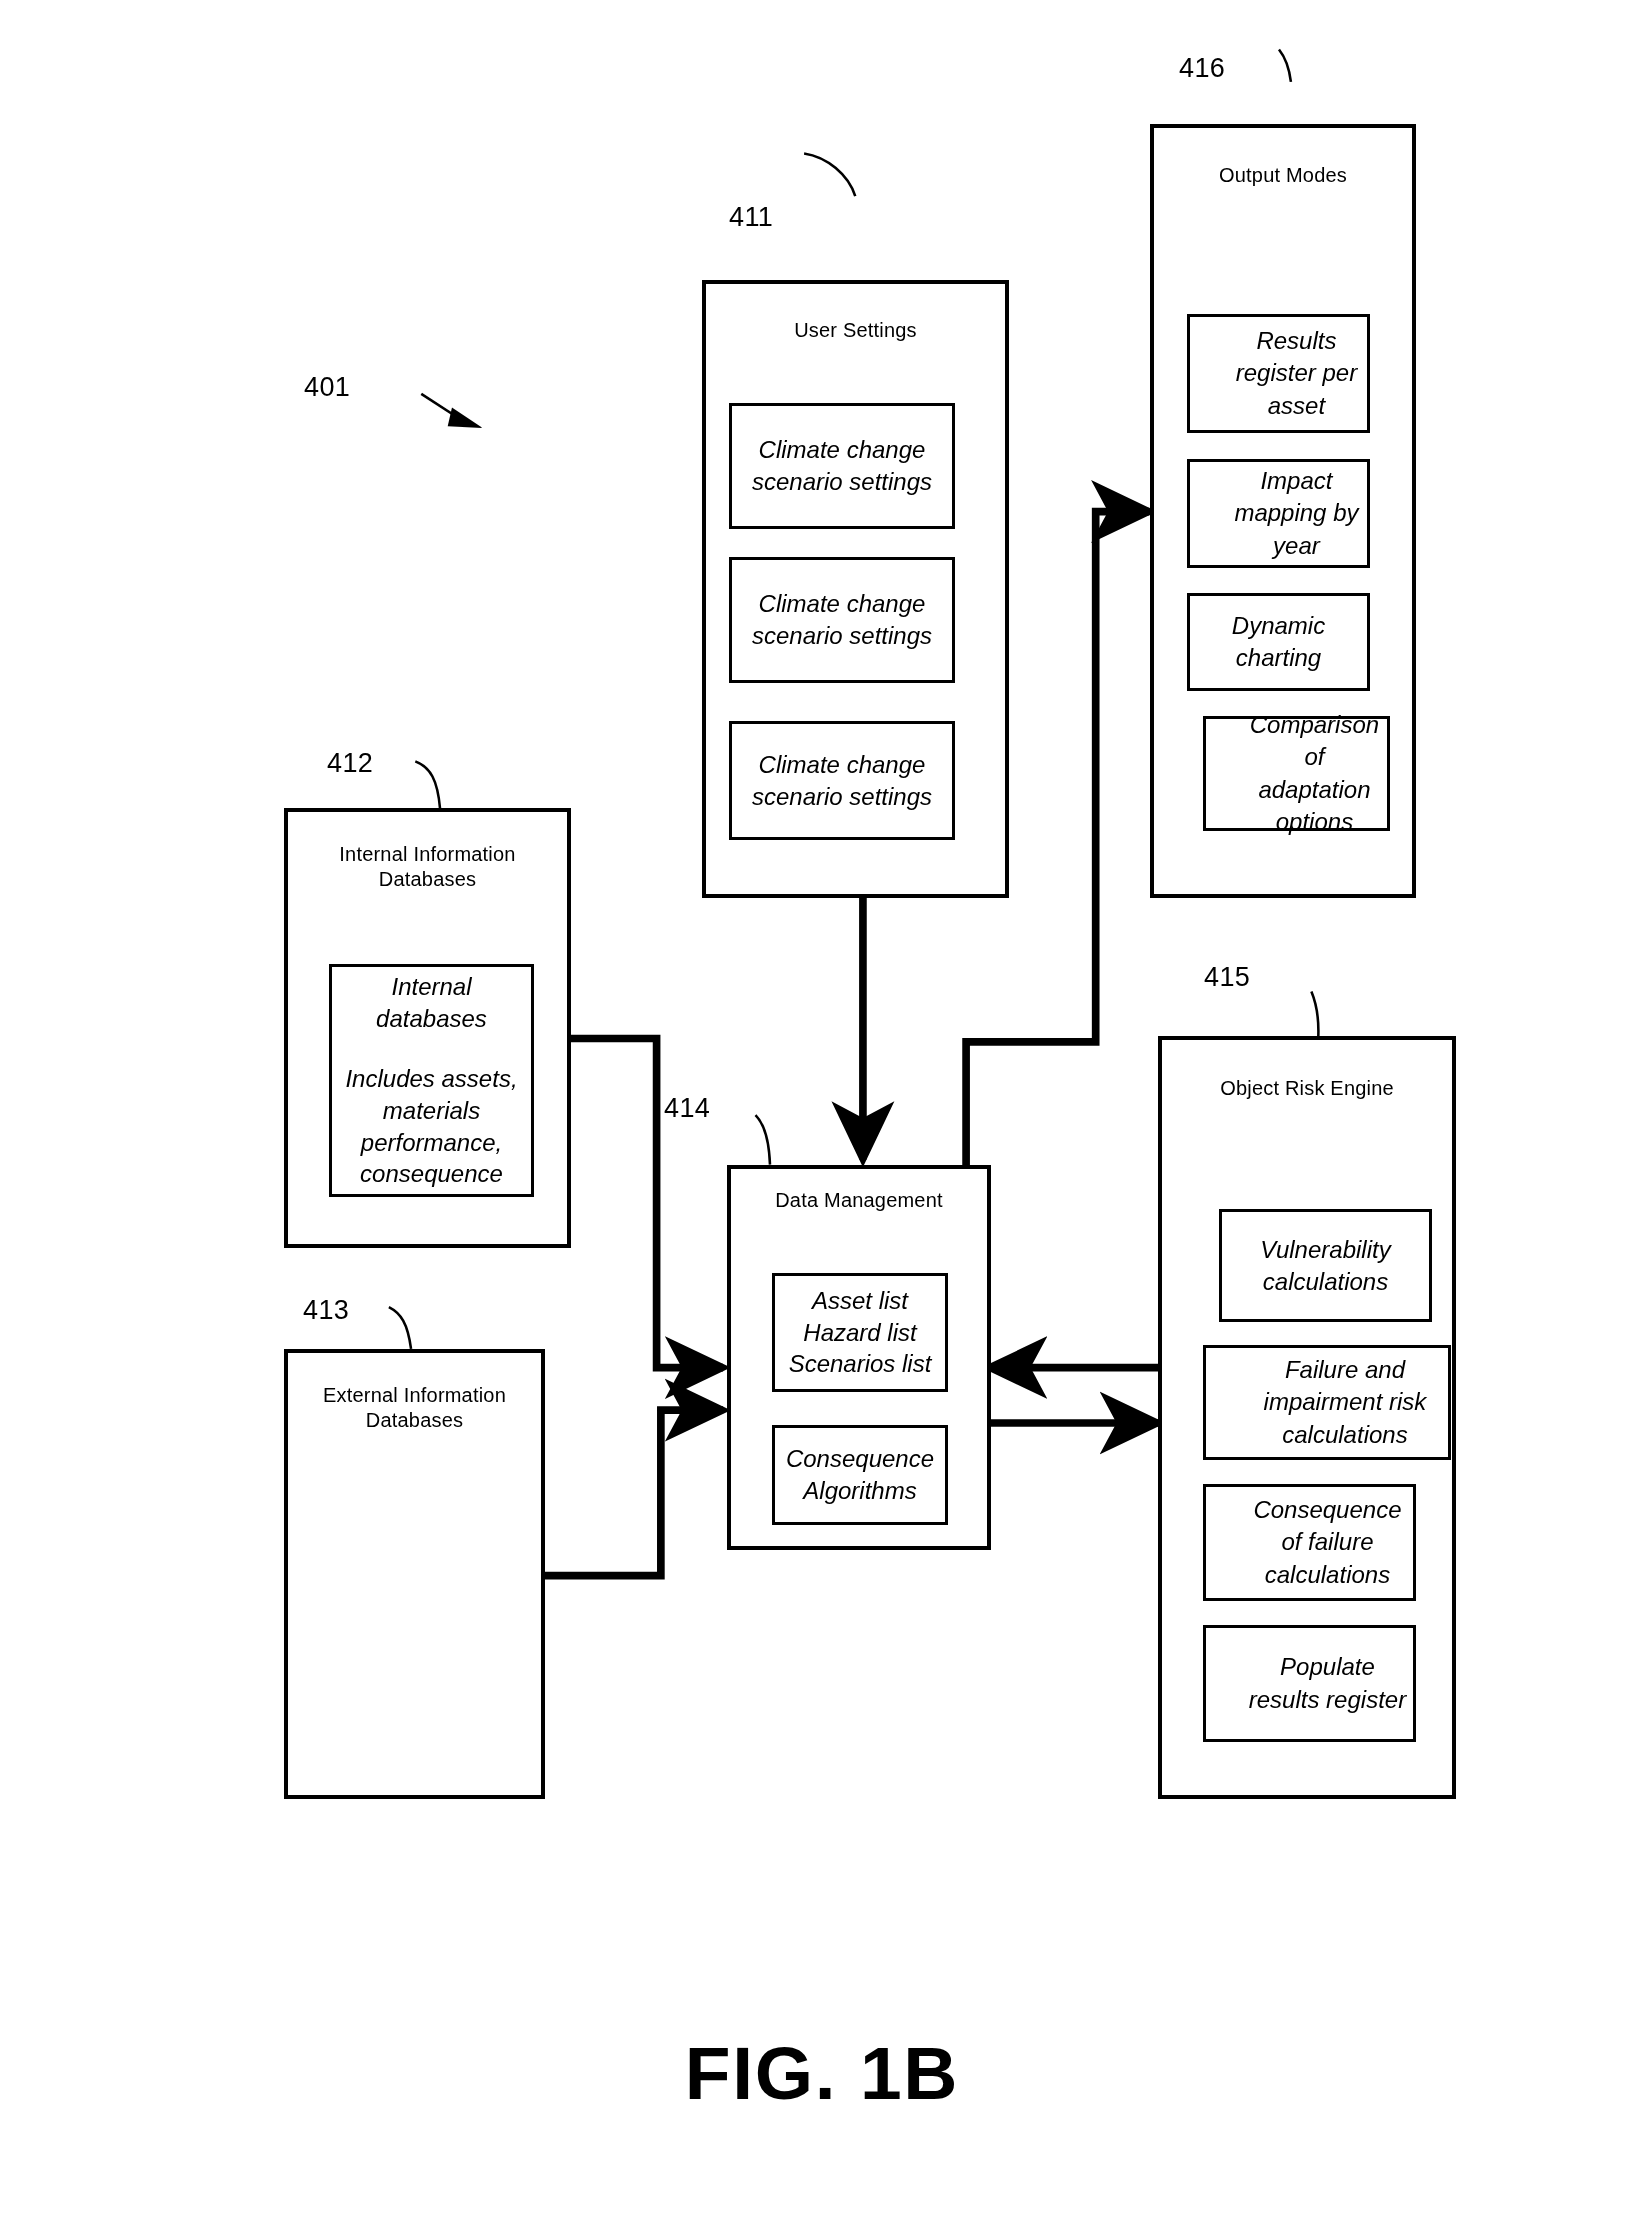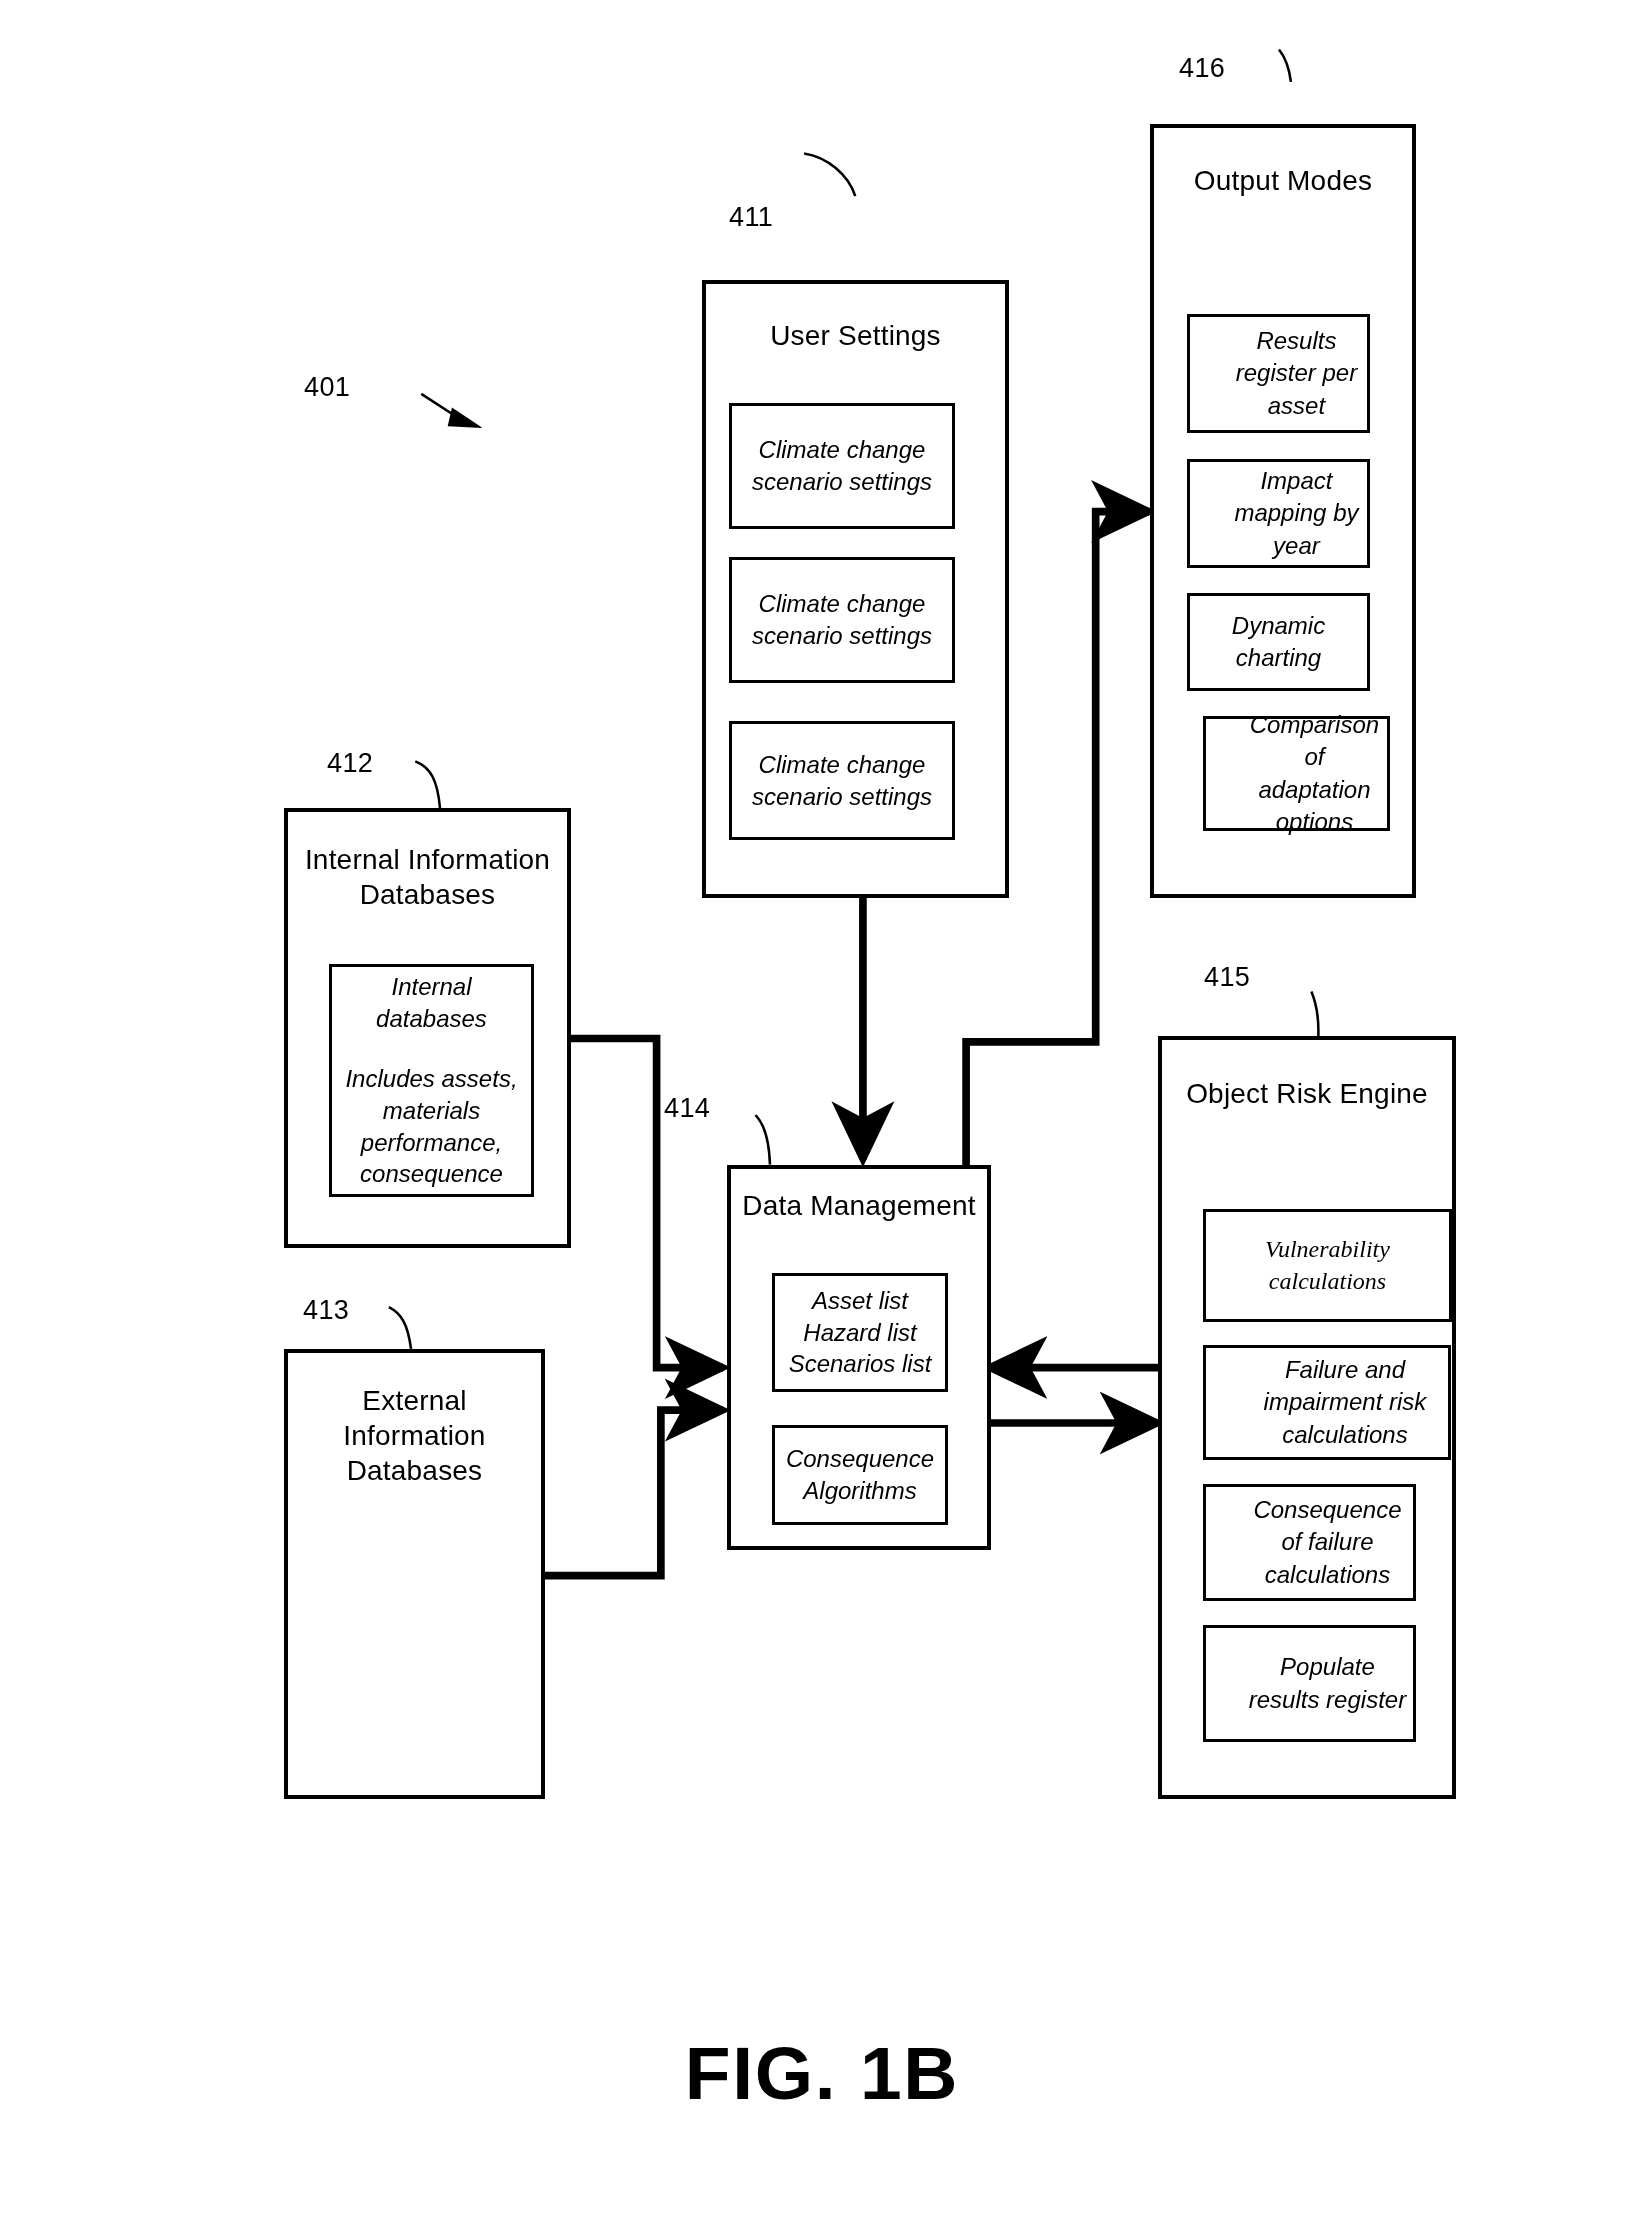--- a/index.html
+++ b/index.html
@@ -30,21 +30,21 @@
   .module {
     position: absolute;
     box-sizing: border-box;
     border: 4.3px solid #000;
     background: #fff;
     display: flex;
     flex-direction: column;
     align-items: center;
   }
   .module-title {
-    font-size: 28px;
+    font-size: 20px;
     font-weight: normal;
     line-height: 1.25;
     text-align: center;
     letter-spacing: 0.2px;
   }
   
   .subbox {
     position: absolute;
     box-sizing: border-box;
     border: 3.4px solid #000;
@@ -184,21 +184,21 @@
       <span>Hazard list</span>
       <span>Scenarios list</span>
     </div>
     <div class="subbox" style="left:41px; top:256px; width:176px; height:100px;">
       <span>Consequence Algorithms</span>
     </div>
   </div>
 
   <div class="module" style="left:1158px; top:1036px; width:298px; height:763px;">
     <div class="module-title" style="margin-top:36px;">Object Risk Engine</div>
-    <div class="subbox" style="left:41px; top:169px; width:249px; height:113px;font-family:Liberation Serif, serif;">
+    <div class="subbox" style="left:57px; top:169px; width:213px; height:113px;">
       <span>Vulnerability calculations</span>
     </div>
     <div class="subbox tall" style="left:41px; top:305px; width:248px; height:115px;">
       <span>Failure and impairment risk calculations</span>
     </div>
     <div class="subbox tall" style="left:41px; top:444px; width:213px; height:117px;">
       <span>Consequence of failure calculations</span>
     </div>
     <div class="subbox tall" style="left:41px; top:585px; width:213px; height:117px;">
       <span>Populate results register</span>

